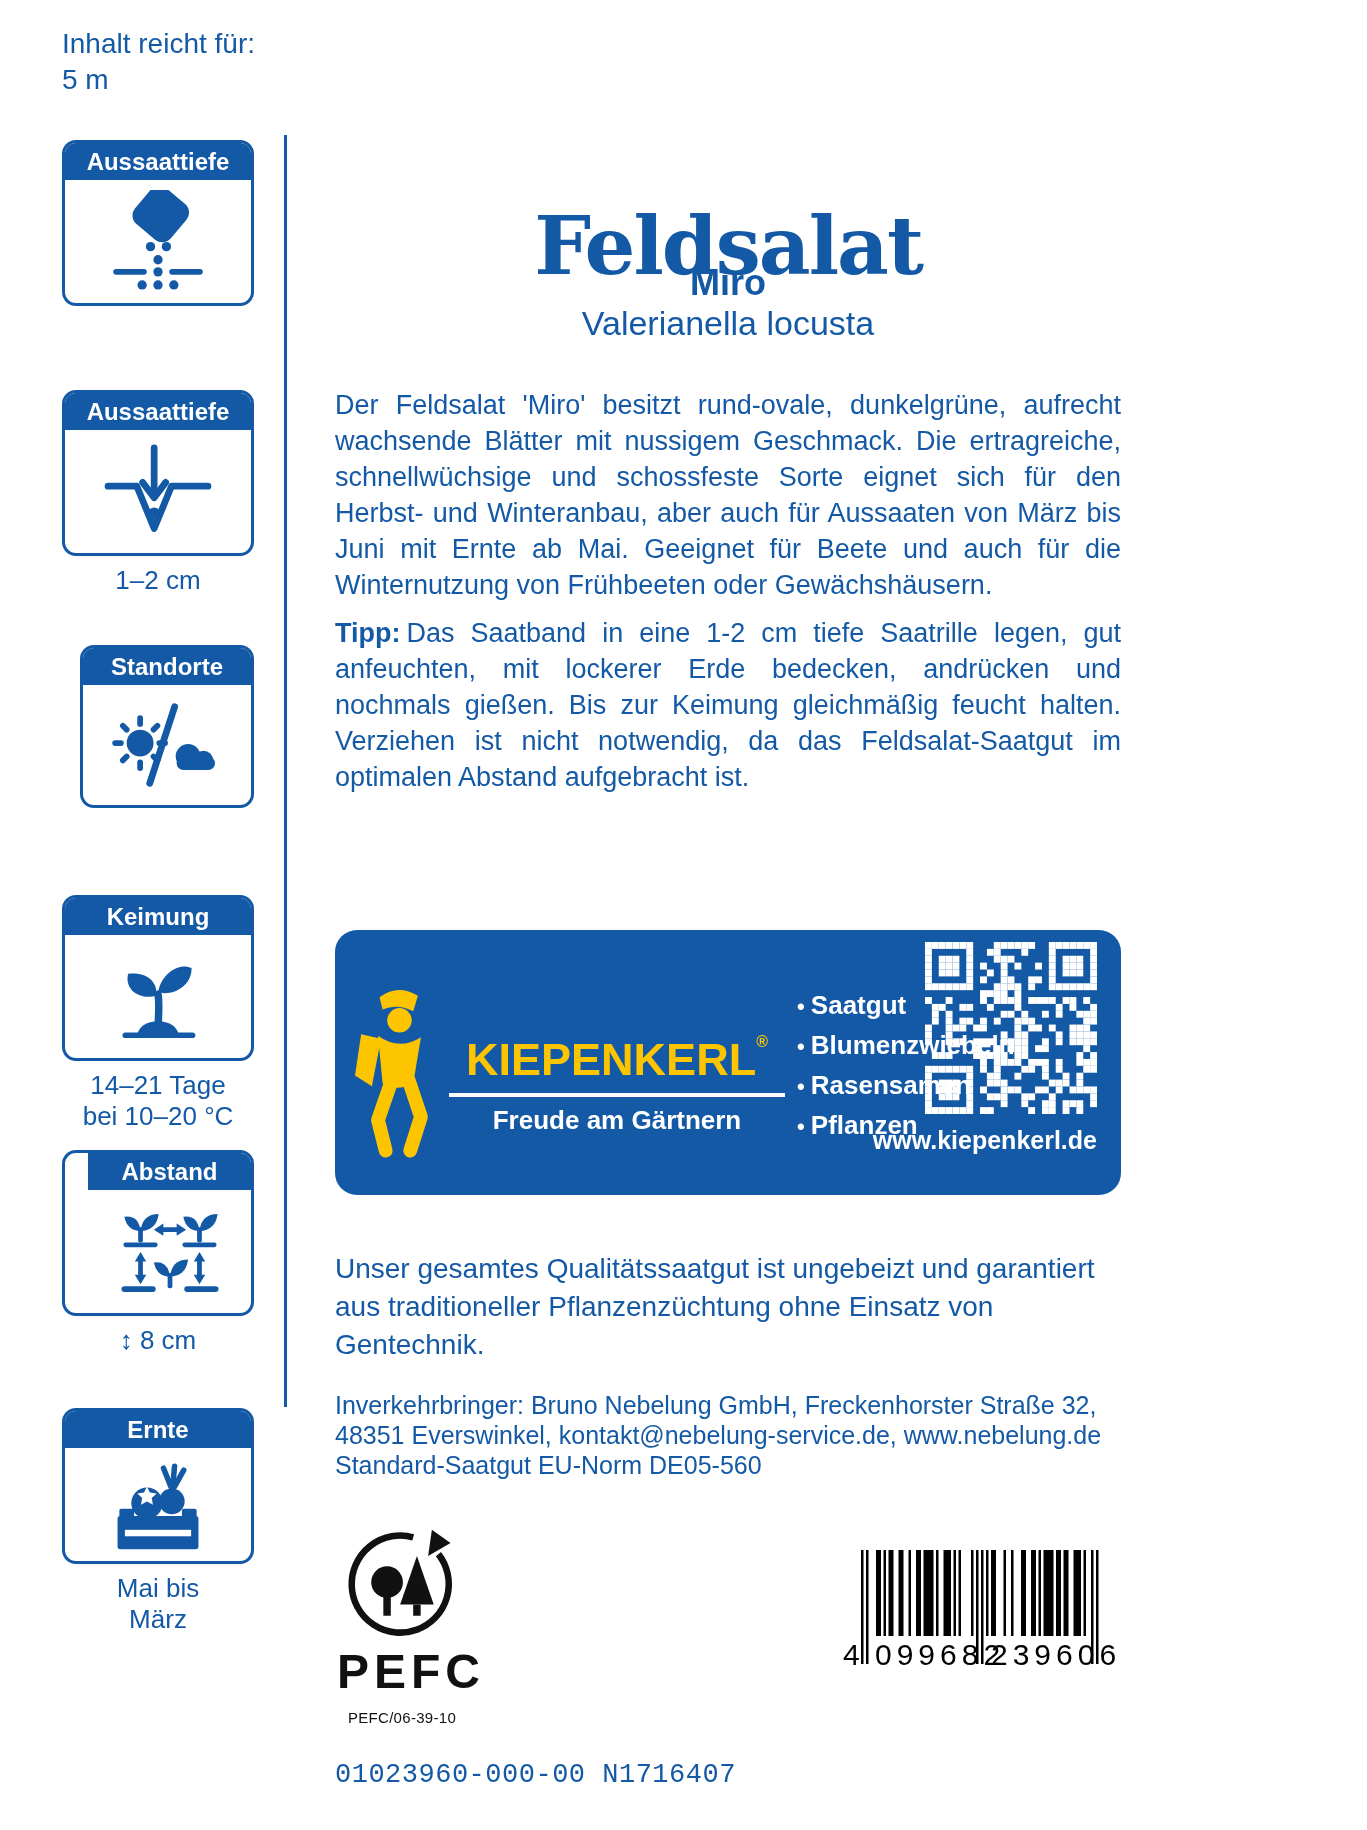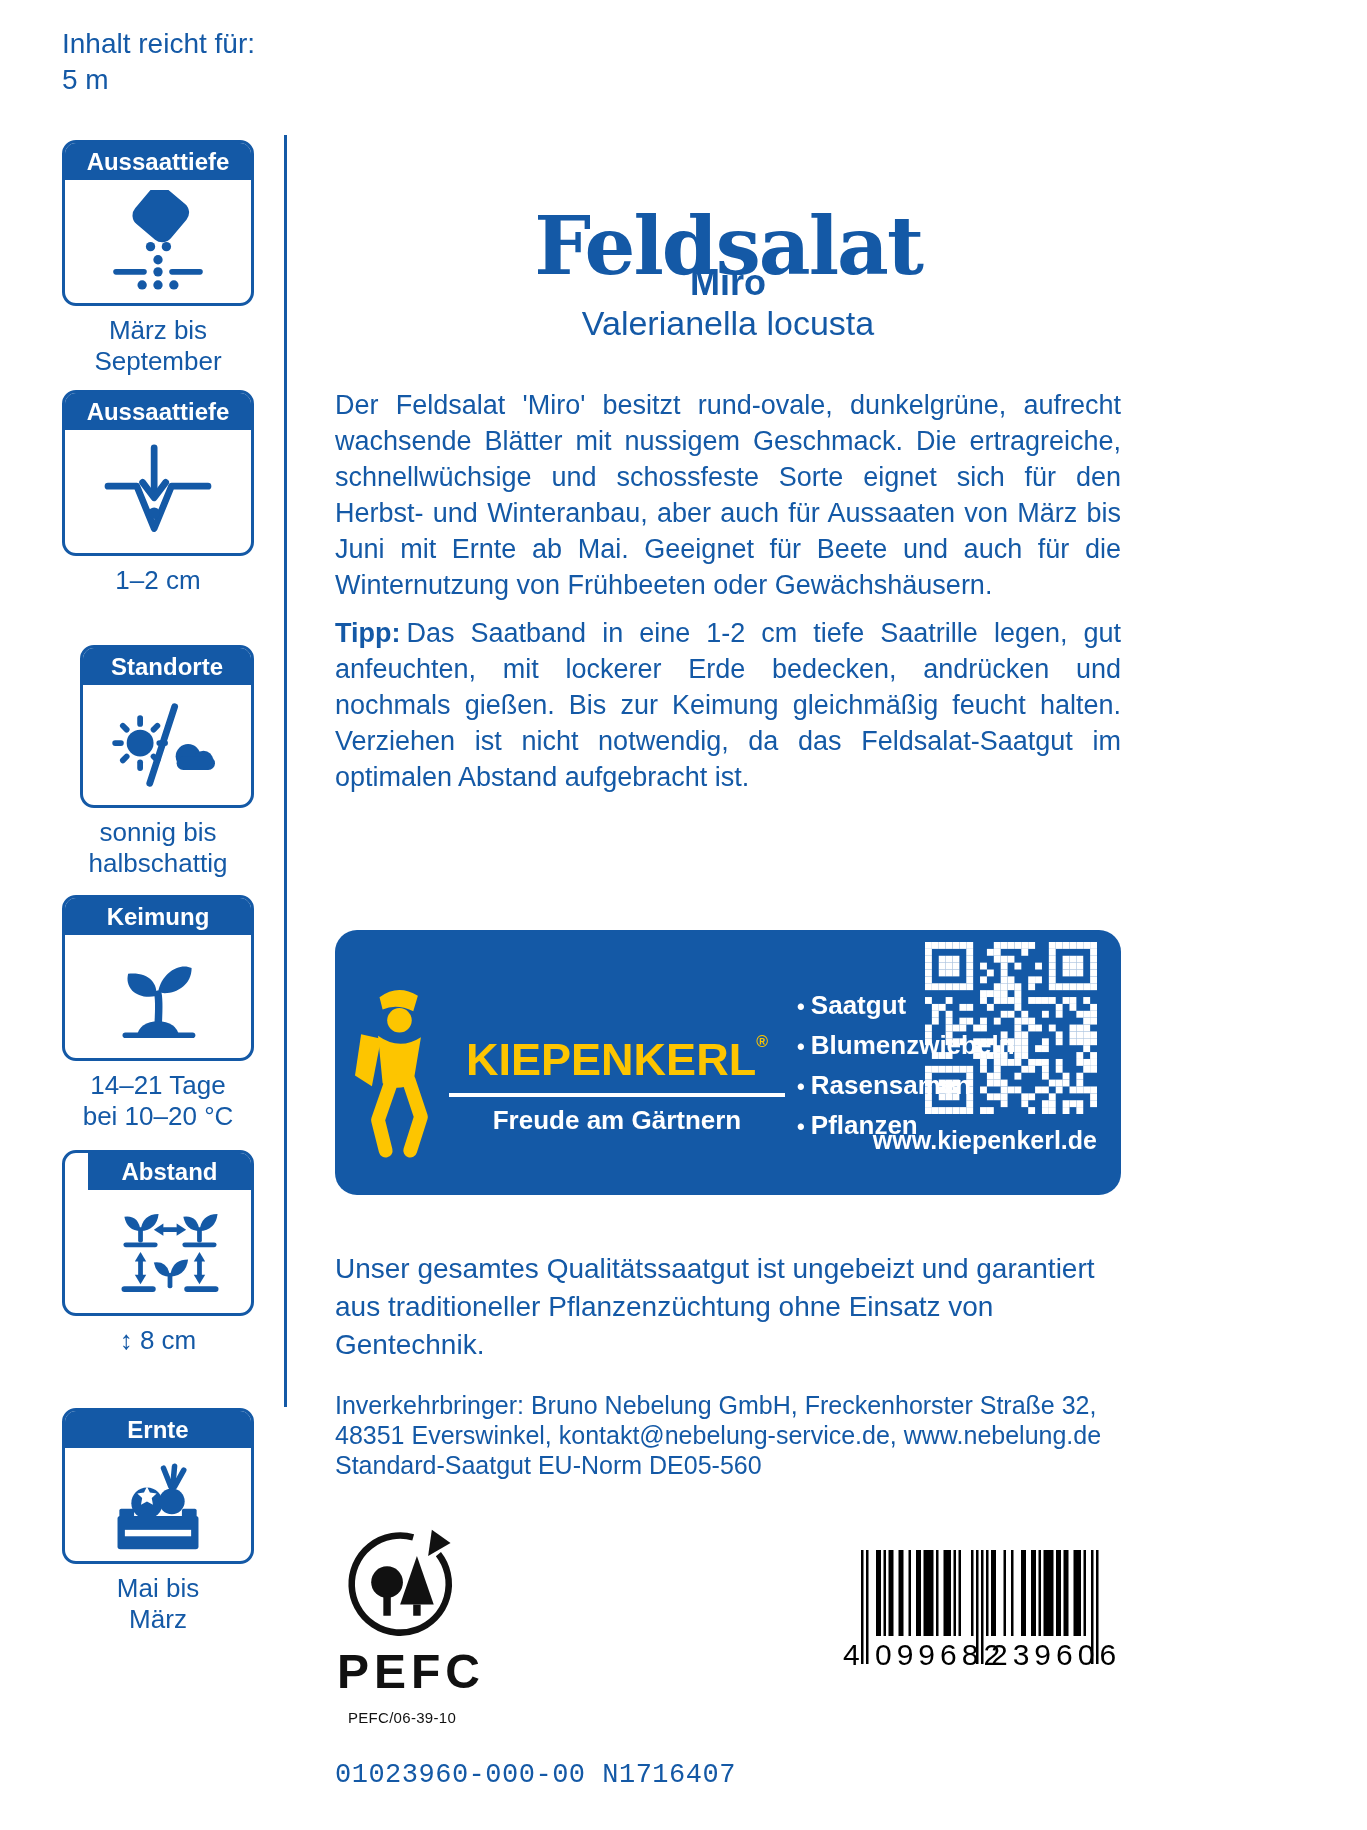--- a/index.html
+++ b/index.html
@@ -89,22 +89,20 @@
           <rect x="12" y="84" width="36" height="6" rx="3"></rect>
           <rect x="72" y="84" width="36" height="6" rx="3"></rect>
           <circle cx="60" cy="87" r="5"></circle>
           <circle cx="43" cy="101" r="5"></circle>
             <circle cx="60" cy="101" r="5"></circle>
             <circle cx="77" cy="101" r="5"></circle>
         </g>
       </svg>
     </div>
   </div>
-  <div class="icap">März bis
-September</div>
 </div>
 
 <div class="info c2">
   <div class="ibox">
     <div class="iicon" style="order:2">
       <svg width="116" height="100" viewBox="0 0 120 104">
         <g fill="none" stroke="#1459a6" stroke-width="7" stroke-linecap="round" stroke-linejoin="round">
           <path d="M8 46 H38 L56 90 L74 46 H112"></path>
           <line x1="56" y1="6" x2="56" y2="52"></line>
           <path d="M44 42 L56 58 L68 42"></path>
@@ -135,22 +133,20 @@
               <line x1="46" y1="34" x2="50" y2="30"></line>
           </g>
           <line x1="68" y1="10" x2="42" y2="90" stroke="#1459a6" stroke-width="7" stroke-linecap="round"></line>
           <circle cx="82" cy="62" r="13"></circle>
             <circle cx="98" cy="66" r="10"></circle>
           <rect x="70" y="62" width="40" height="14" rx="7"></rect>
         </g>
       </svg>
     </div>
   </div>
-  <div class="icap">sonnig bis
-halbschattig</div>
 </div>
 
 <div class="info c4">
   <div class="ibox">
     <div class="ihead">Keimung</div>
     <div class="iicon">
       <svg width="112" height="100" viewBox="0 0 120 106">
         <path d="M60 92 C60 76 62 62 60 50" fill="none" stroke="#1459a6" stroke-width="8" stroke-linecap="round"></path>
         <path d="M58 52 C38 56 24 44 28 28 C50 26 60 38 58 52 Z" fill="#1459a6"></path>
         <path d="M60 48 C64 26 84 16 96 22 C96 42 76 52 60 48 Z" fill="#1459a6"></path>

